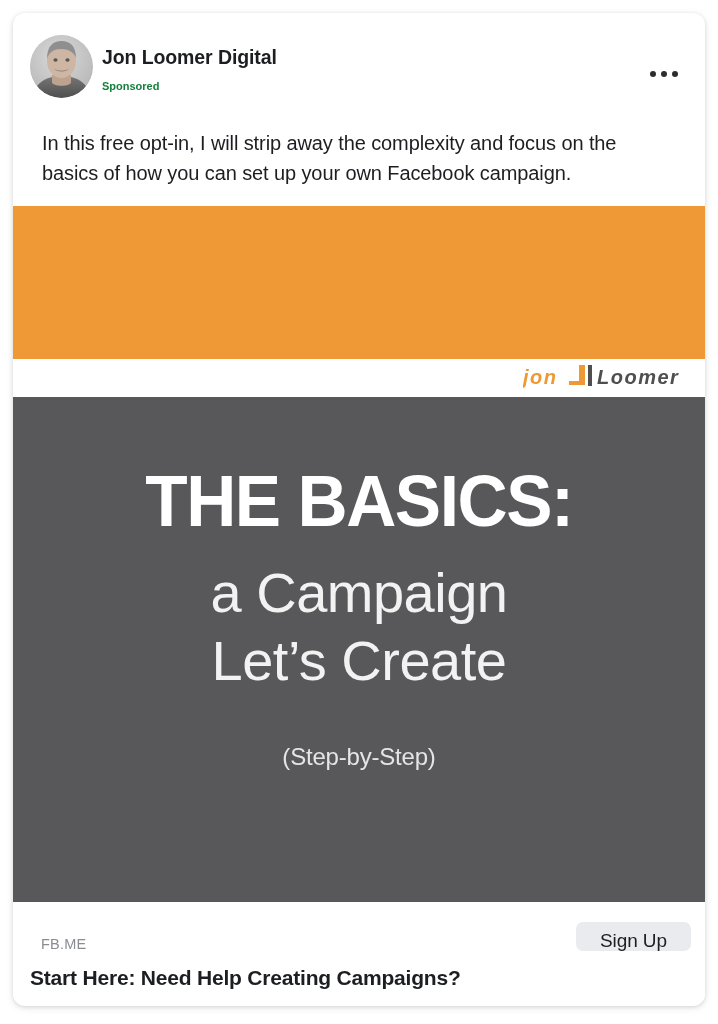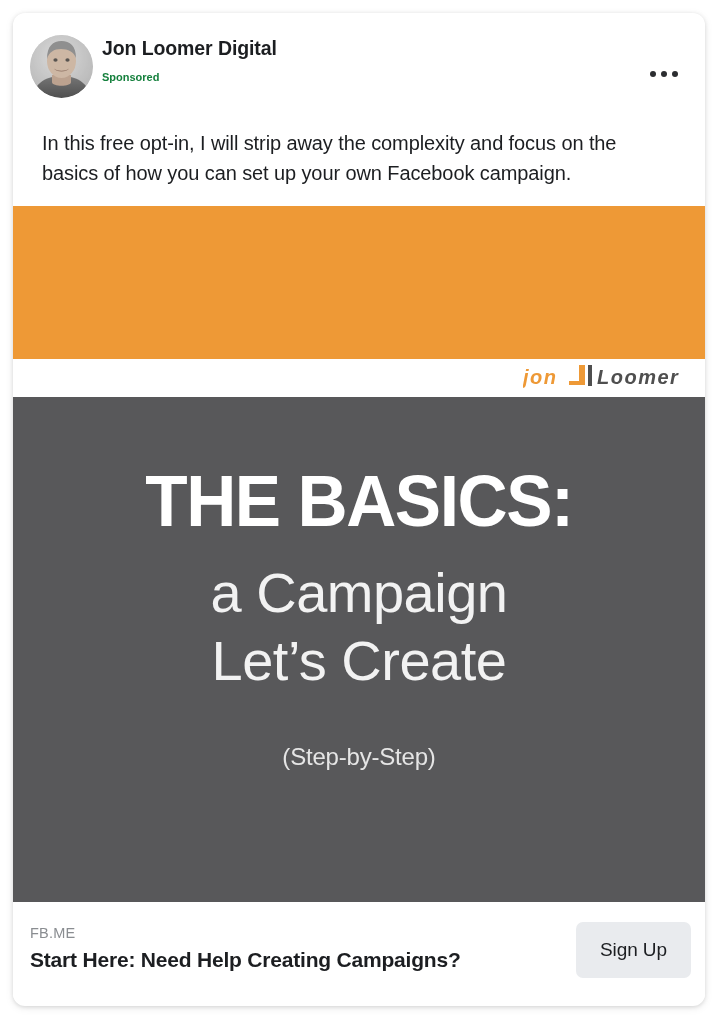--- a/index.html
+++ b/index.html
@@ -41,21 +41,21 @@
     width: 63px;
     height: 63px;
     border-radius: 50%;
     overflow: hidden;
     background: #d6d6d6;
   }
   .avatar svg { display: block; }
   .header-text {
     position: absolute;
     left: 89px;
-    top: 23px;
+    top: 32px;
   }
   .page-name {
     font-size: 19.5px;
     font-weight: bold;
     color: #1c1e21;
     letter-spacing: -0.1px;
     line-height: 24px;
     margin: 0;
   }
   .sponsored-label {
@@ -167,36 +167,36 @@
     background: #ffffff;
     padding: 22px 17px 0 17px;
     height: 96px;
     box-sizing: border-box;
   }
   .footer-domain {
     font-size: 14.5px;
     color: #8a8d91;
     letter-spacing: 0.2px;
     line-height: 18px;
-    margin: 0;
+    margin: 11px;
   }
   .footer-headline {
     font-size: 21px;
     font-weight: bold;
     color: #1c1e21;
     letter-spacing: -0.2px;
     line-height: 28px;
     margin: 4px 0 0 0;
   }
   .cta-button {
     position: absolute;
     right: 14px;
     top: 20px;
     min-width: 115px;
-    height: 56px;
+    height: 29px;
     background: #e9ebee;
     border: none;
     border-radius: 7px;
     font-family: "Liberation Sans", sans-serif;
     font-size: 19px;
     color: #1c1e21;
     letter-spacing: -0.1px;
     cursor: pointer;
     padding: 8px 14px;
   }

